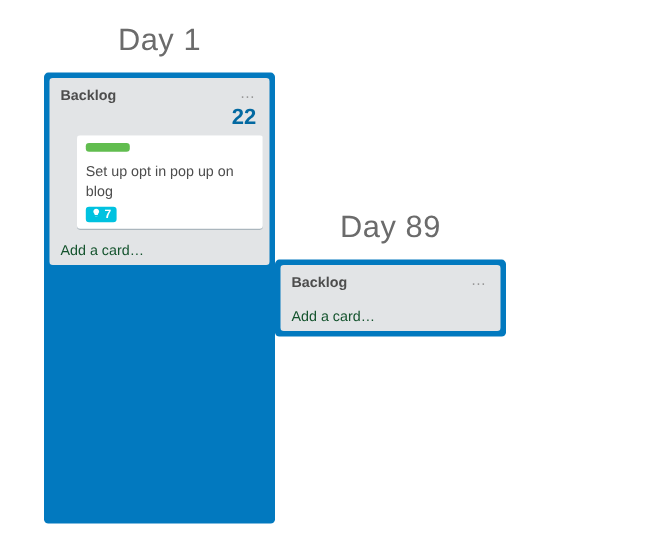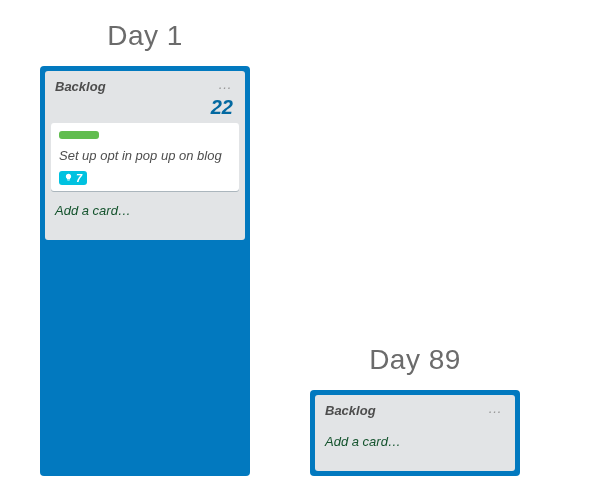--- a/index.html
+++ b/index.html
@@ -7,23 +7,22 @@
     margin: 0;
     padding: 0;
     font-family: -apple-system, BlinkMacSystemFont, "Helvetica Neue", Arial, sans-serif;
     background: #fff;
     width: 600px;
     height: 500px;
     position: relative;
   }
   .columns {
     display: flex;
-    gap: 60px;
     padding: 20px 40px 0 40px;
-    align-items: flex-end;
+    align-items: center;
   }
   .col {
     display: flex;
     flex-direction: column;
     align-items: center;
   }
   .col-title {
     font-size: 28px;
     font-weight: 300;
     color: #6b6b6b;
@@ -33,23 +32,22 @@
   .board {
     background: #0279bf;
     border-radius: 4px;
     padding: 5px;
   }
   .board.left { width: 210px; height: 410px; overflow: hidden; }
   .board.right { width: 210px; }
   .list {
     background: #e2e4e6;
     border-radius: 3px;
-    padding: 6px 6px 20px 6px;
+    padding: 6px 6px 4px 6px;
     position: relative;
-    font-style: italic;
   }
   .list-header {
     display: flex;
     align-items: flex-start;
     justify-content: space-between;
     padding: 2px 4px 2px 4px;
     min-height: 18px;
   }
   .list-header-row2 {
     display: flex;
@@ -111,20 +109,21 @@
   .badge svg { width: 9px; height: 9px; fill: #fff; }
   .add-card {
     color: #14532d;
     font-size: 13px;
     padding: 6px 4px 2px 4px;
     cursor: pointer;
   }
   .cards-area.scroll {
     max-height: 340px;
     overflow: hidden;
+    margin-left: 19px;
   }
 </style>
 </head>
 <body>
 
 <div class="columns">
 
   <div class="col">
     <div class="col-title">Day 1</div>
     <div class="board left">

